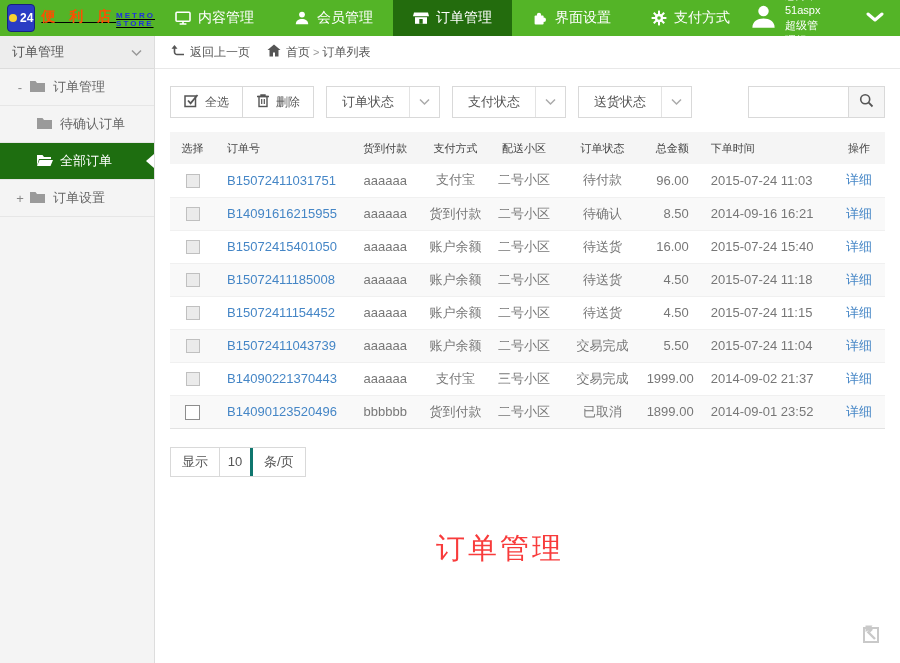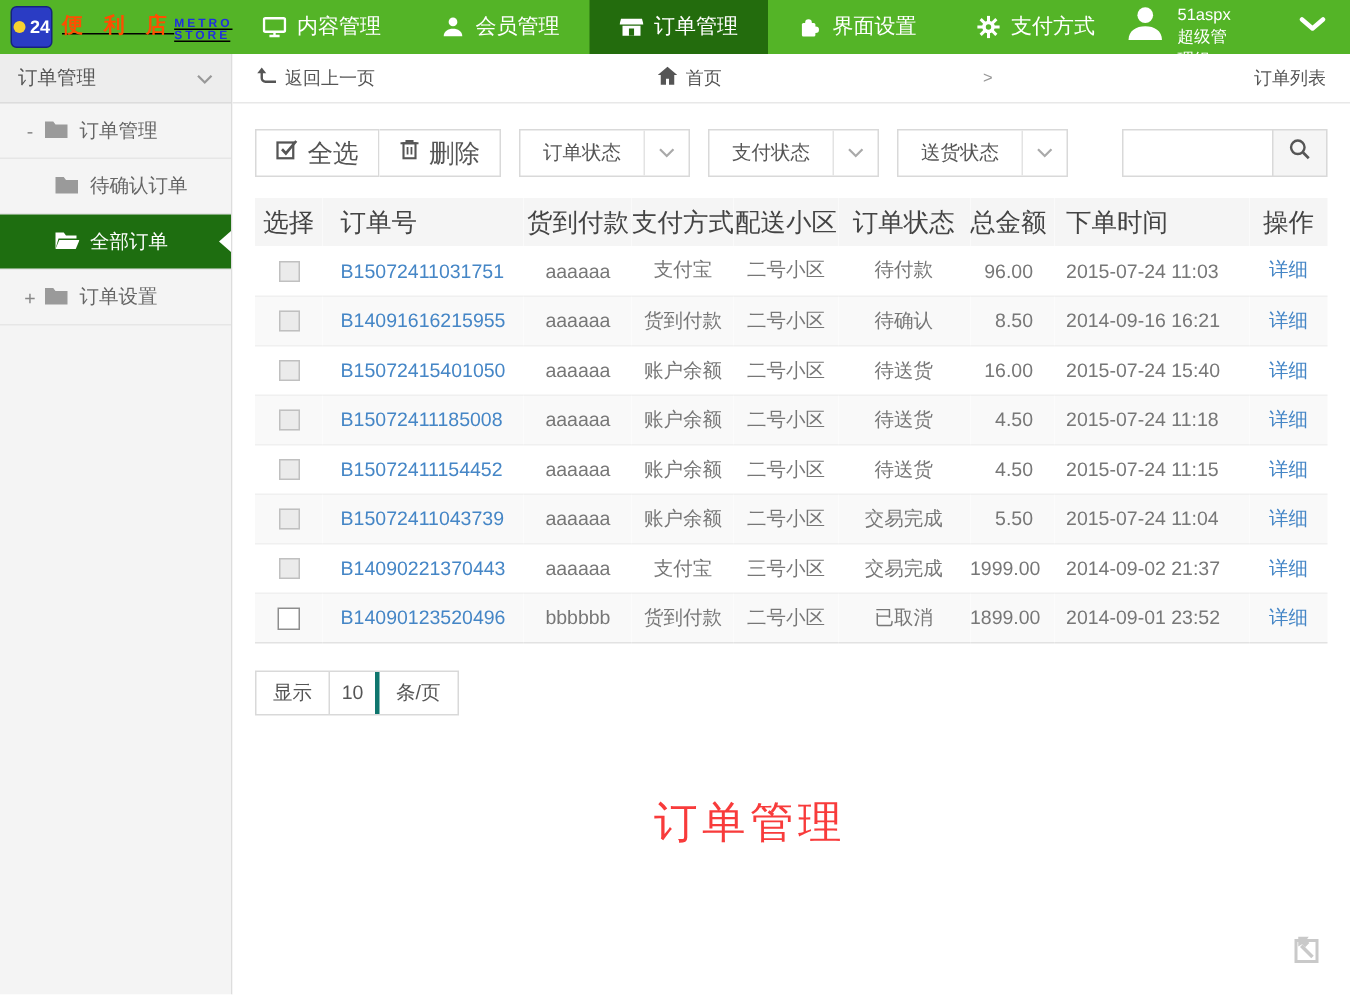--- a/index.html
+++ b/index.html
@@ -39,47 +39,47 @@
   .side-item .prefix { width:12px; text-align:center; color:#888; font-size:13px; margin-left:14px; }
   .side-item.lv2 { padding-left:36px; }
   .side-item svg { margin-right:7px; flex:none; }
   .side-item.active { background:#1e6e10; color:#fff; }
   .side-item.active::after { content:""; position:absolute; right:0; top:50%; margin-top:-7px;
     border-top:7px solid transparent; border-bottom:7px solid transparent; border-right:8px solid #fff; }
 
   
   .main { flex:1; background:#fff; position:relative; }
   .breadcrumb { height:33px; display:flex; align-items:center; gap:3px; padding:0 16px;
-    border-bottom:1px solid #e8e8e8; font-size:12px; color:#555;justify-content:space-between; }
+    border-bottom:1px solid #e8e8e8; font-size:12px; color:#555; }
   .bc-group { display:flex; align-items:center; gap:5px; cursor:pointer; }
   .bc-sep { color:#999; font-size:11px; }
   .bc-back { margin-right:14px; }
 
   .content { padding:0 15px; }
 
   
   .toolbar { margin-top:17px; display:flex; align-items:center; }
-  .btn { height:32px; background:#fff; border:1px solid #d9d9d9; color:#555; font-size:17px;
+  .btn { height:32px; background:#fff; border:1px solid #d9d9d9; color:#555; font-size:12px;
     display:flex; align-items:center; gap:6px; padding:0 13px; cursor:pointer; }
   .btn-group { display:flex; }
   .btn-group .btn + .btn { border-left:none; }
   .dropdown { display:flex; align-items:stretch; border:1px solid #d9d9d9; height:32px;
     margin-left:12px; cursor:pointer; background:#fff; }
   .dd-label { display:flex; align-items:center; padding:0 15px; font-size:13px; color:#555; }
   .dd-caret { width:30px; display:flex; align-items:center; justify-content:center;
     border-left:1px solid #e3e3e3; }
   .searchbox { margin-left:auto; display:flex; }
   .search-input { width:100px; height:32px; border:1px solid #d9d9d9; border-right:none;
     padding:0 8px; font-size:13px; color:#555; outline:none; }
   .search-btn { width:37px; height:32px; border:1px solid #d9d9d9; background:#f5f5f5;
     display:flex; align-items:center; justify-content:center; cursor:pointer; }
 
   
   table.orders { width:100%; margin-top:14px; border-collapse:collapse; table-layout:fixed; }
-  table.orders th { background:#f5f5f5; height:32px; font-size:17px; font-weight:normal;
+  table.orders th { background:#f5f5f5; height:32px; font-size:11px; font-weight:normal;
     color:#444; }
   table.orders td { height:33px; font-size:13px; color:#777; }
   table.orders th, table.orders td { text-align:center; overflow:hidden; white-space:nowrap; }
   .col-order  { text-align:left !important; padding-left:12px !important; }
   .col-amount { text-align:right !important; padding-right:14px !important; }
   .col-time   { text-align:left !important; padding-left:8px !important; }
   tbody tr:nth-child(even) { background:#f9f9f9; }
   tbody tr { border-bottom:1px solid #f0f0f0; }
   tbody tr:last-child { border-bottom:1px solid #e2e2e2; }
   a.order-no, a.detail-link { color:#4586c6; text-decoration:none; cursor:pointer; }

